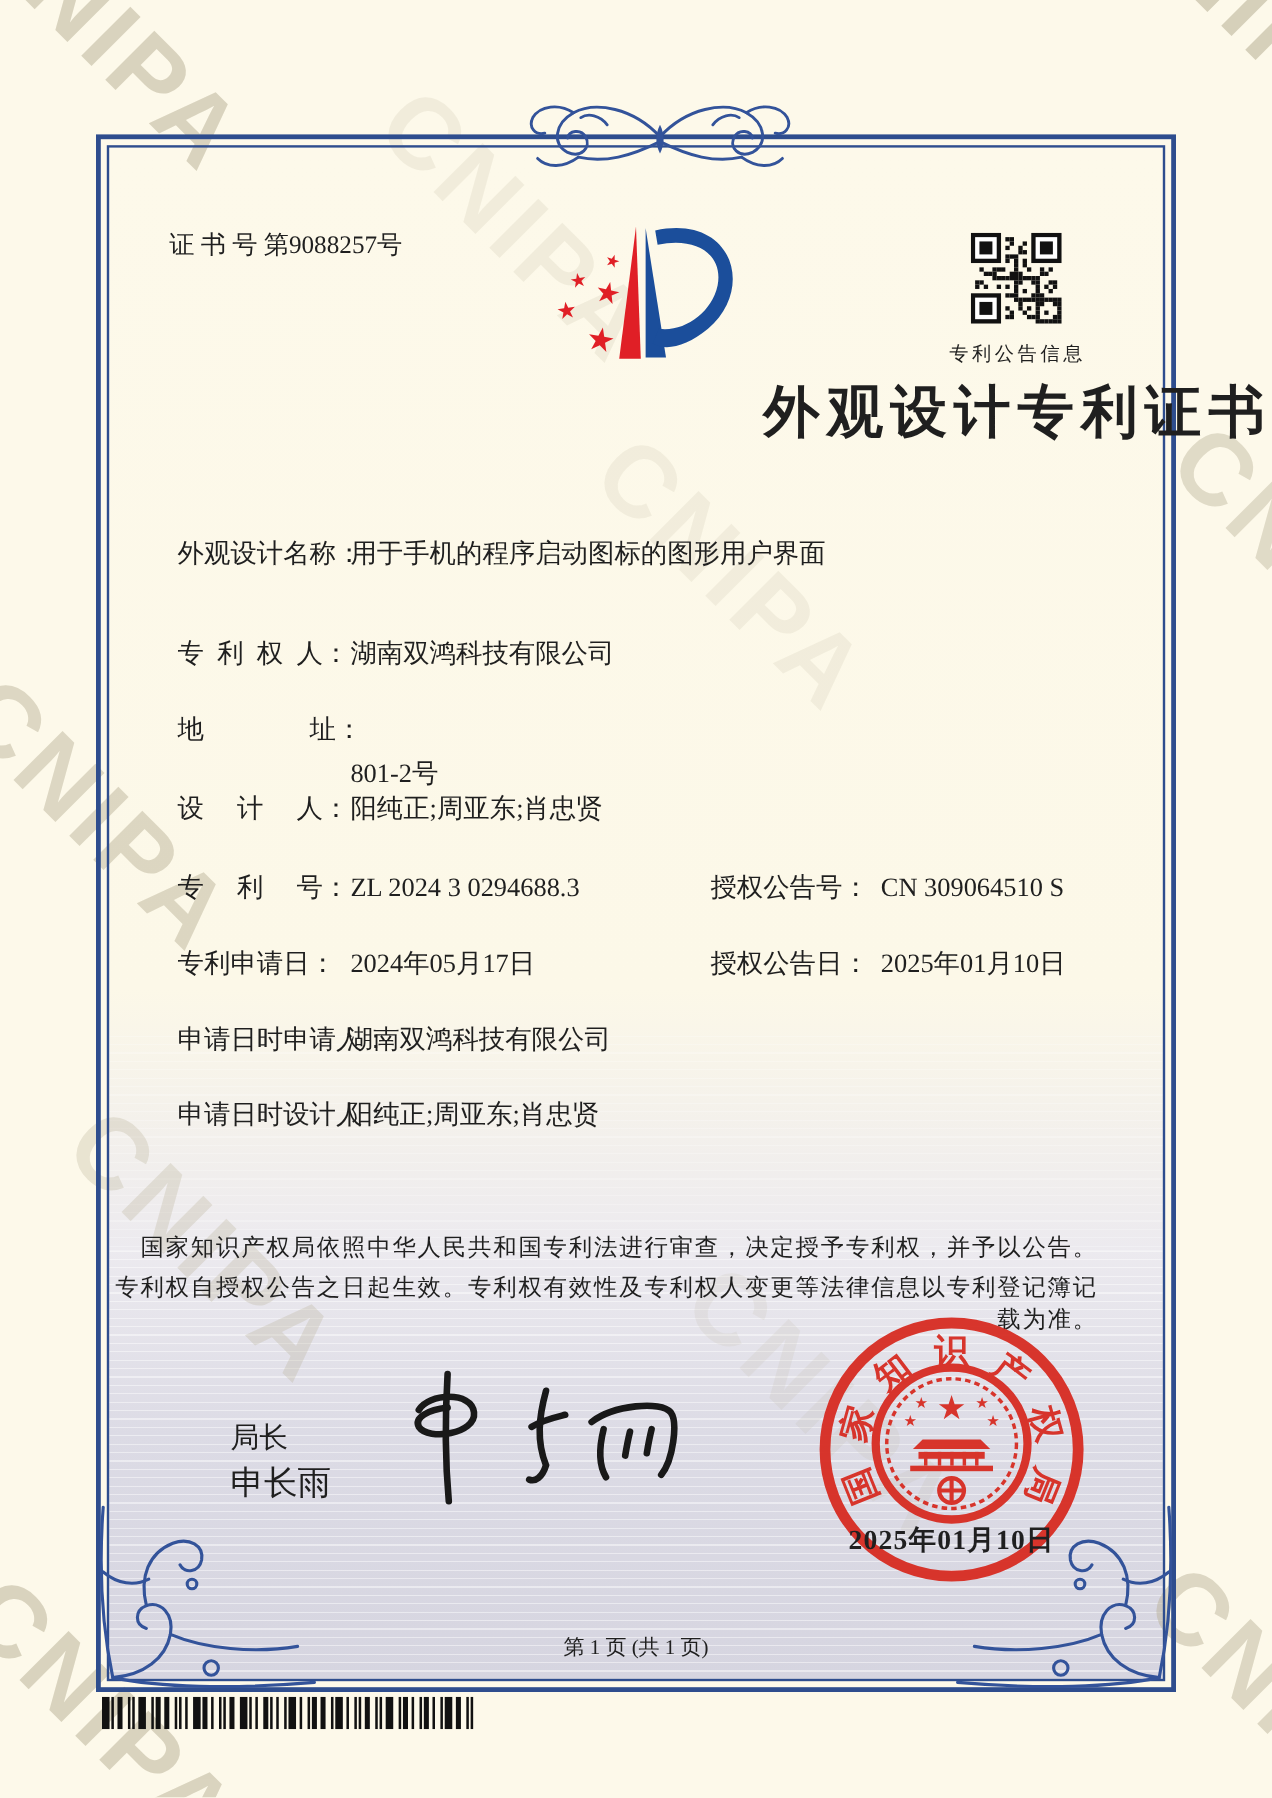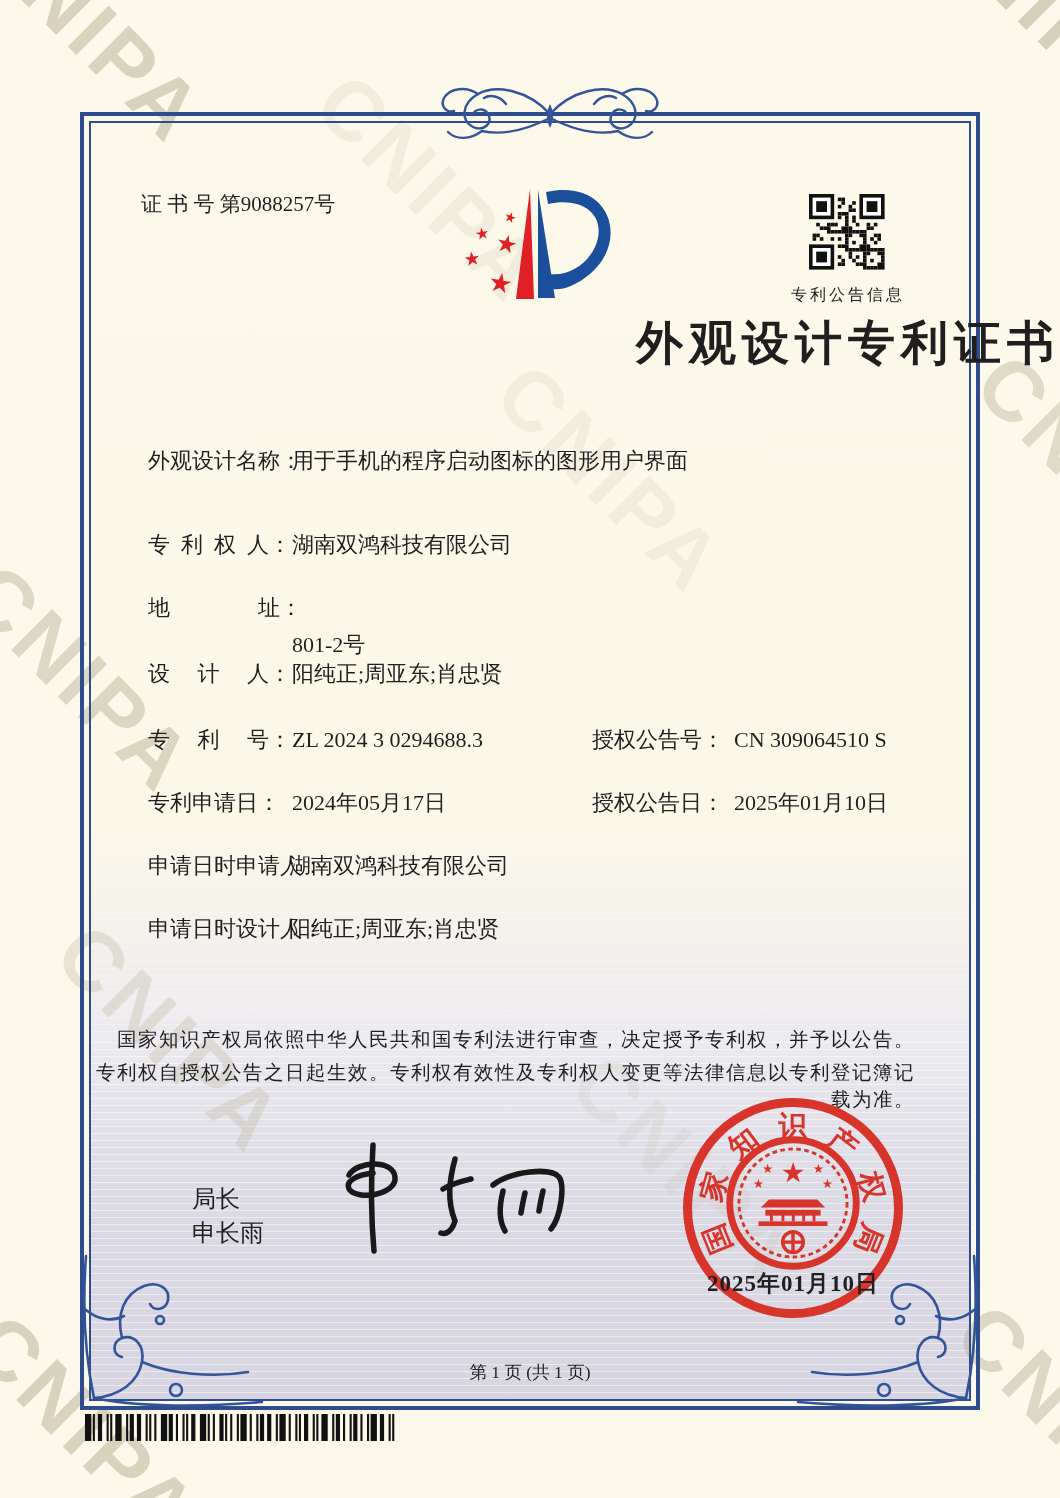--- a/index.html
+++ b/index.html
@@ -270,21 +270,21 @@
   <div class="t" style="left:148px;top:852px">申请日时申请人：</div>
   <div class="t" style="left:289px;top:852px">湖南双鸿科技有限公司</div>
 
   <div class="t" style="left:148px;top:915px">申请日时设计人：</div>
   <div class="t" style="left:289px;top:915px">阳纯正;周亚东;肖忠贤</div>
 
   <div class="legal" style="top:1026px">国家知识产权局依照中华人民共和国专利法进行审查，决定授予专利权，并予以公告。</div>
   <div class="legal" style="top:1059px">专利权自授权公告之日起生效。专利权有效性及专利权人变更等法律信息以专利登记簿记载为准。</div>
 
   <div class="t sans" style="left:152px;top:1184px;font-size:24px">局长</div>
-  <div class="t sans" style="left:152px;top:1218px;font-size:24px">申长雨</div>
+  <div class="t sans" style="left:152px;top:1218px;font-size:28px">申长雨</div>
 
   <svg class="sig" width="260" height="128" viewBox="0 0 260 128">
     <g stroke="#191919" stroke-width="5.5" fill="none" stroke-linecap="round">
       <path d="M68 12 C66 45 66 85 69 118"></path>
       <path d="M44 42 C52 28 88 26 90 44 C92 62 52 68 44 56 C40 48 52 42 68 40"></path>
       <path d="M150 26 C144 48 142 68 150 88 C147 98 141 102 136 100"></path>
       <path d="M138 56 C148 50 158 48 166 46"></path>
       <path d="M188 52 C206 38 246 34 254 44 C260 52 256 84 246 96"></path>
       <path d="M198 58 C194 74 194 88 200 98"></path>
       <path d="M220 60 C218 68 217 74 216 80"></path>

